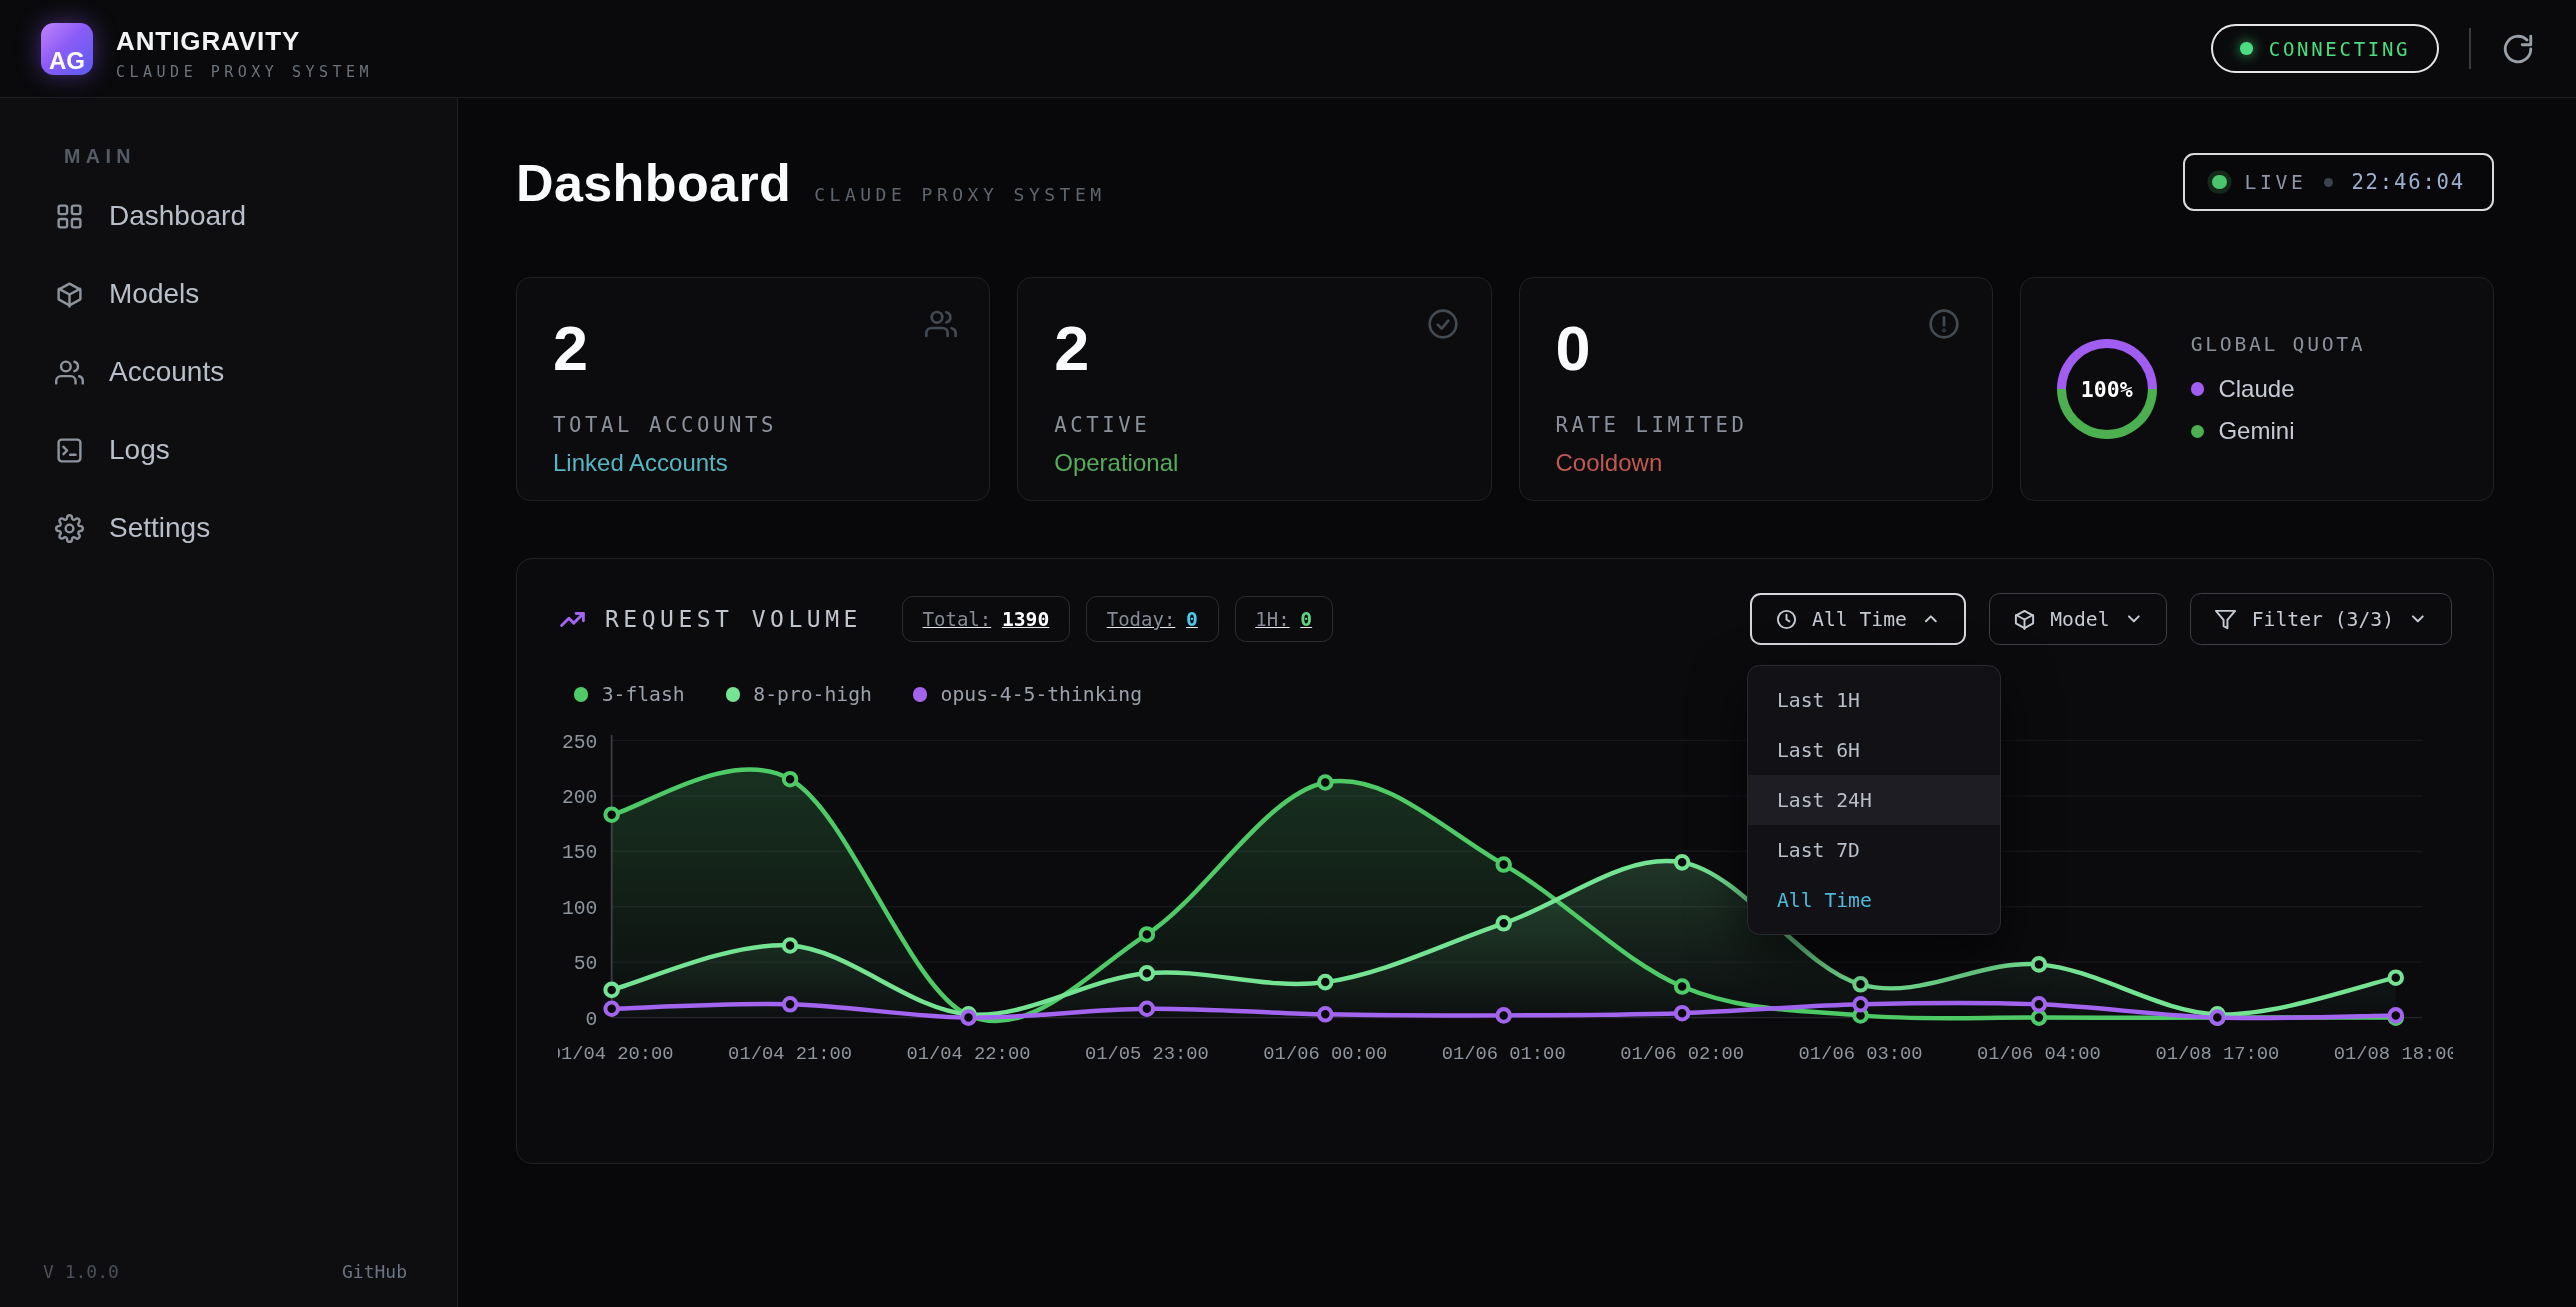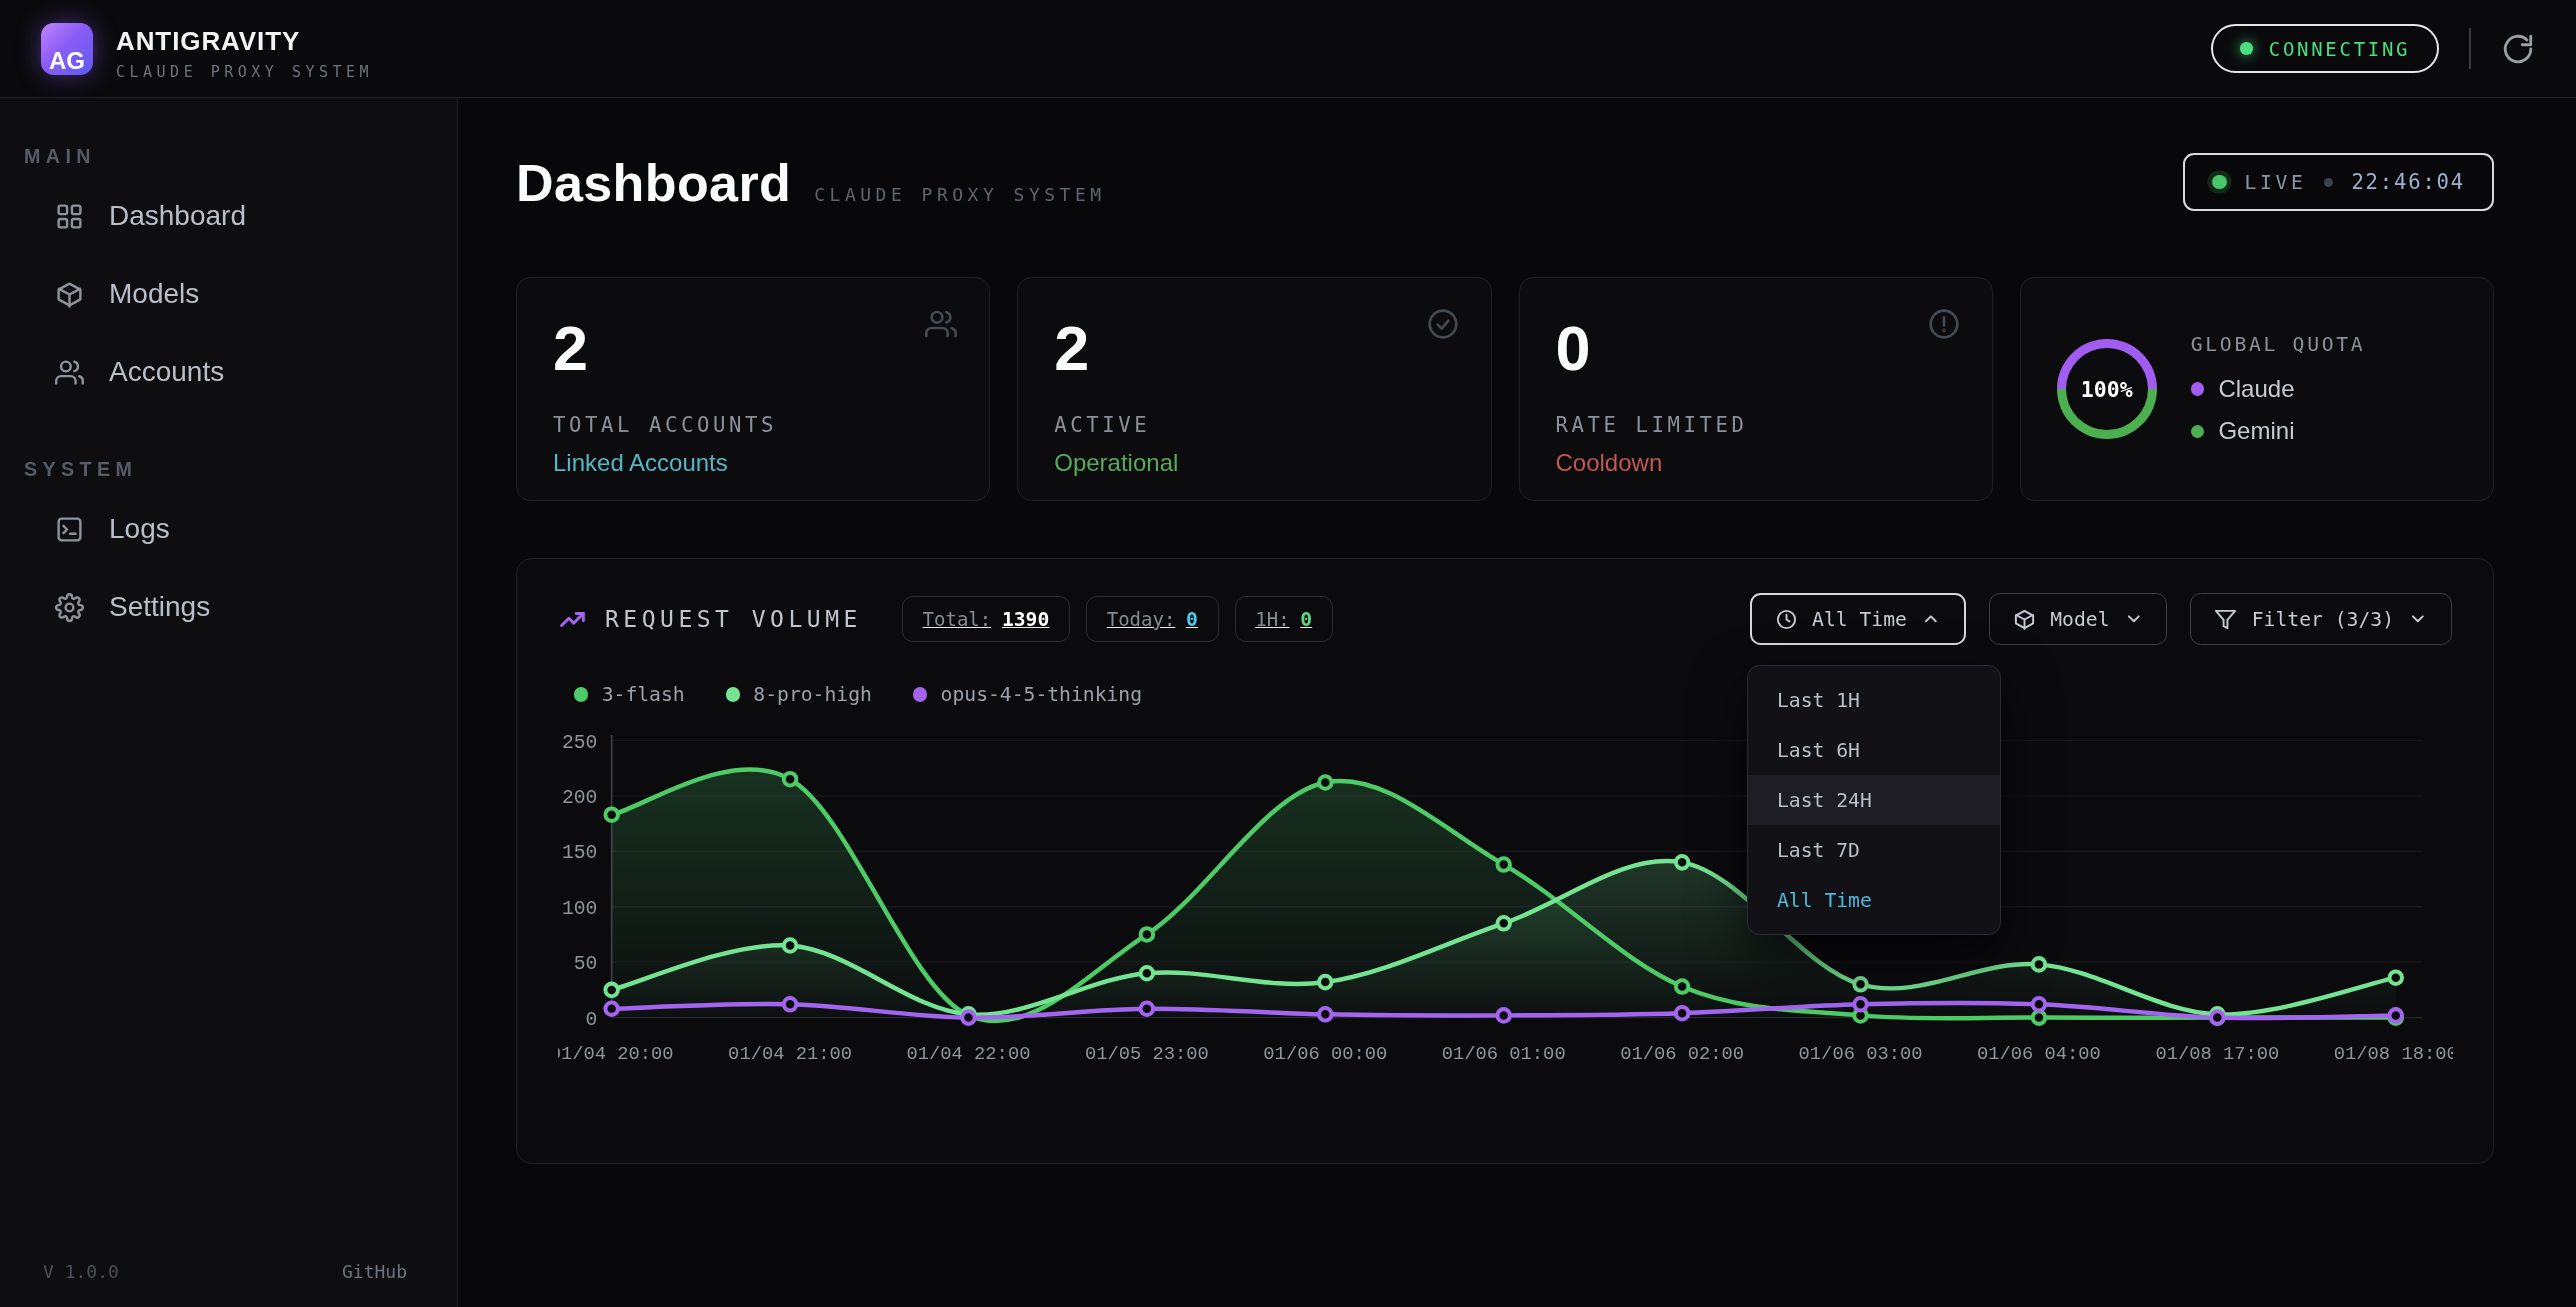--- a/index.html
+++ b/index.html
@@ -25,21 +25,21 @@
   .conn-dot { width:12.5px; height:12.5px; border-radius:50%; background:#4ade80;
     box-shadow:0 0 12.5px rgba(74,222,128,.8); }
   .conn-text { font-family:"DejaVu Sans Mono",monospace; font-size:19px;
     color:#4ade80; letter-spacing:2.7px; }
   .top-divider { width:1.8px; height:41px; background:#3a3a40; margin:0 30px; }
 
   
   .sidebar { position:absolute; left:0; top:98px; width:458px; bottom:0;
     background:#0e0e11; border-right:1.8px solid #1f1f24; z-index:30; }
   .side-section { font-size:19.7px; font-weight:bold; color:#565c66;
-    letter-spacing:5.4px; padding:47px 0 9px 24px; }
+    letter-spacing:5.4px; padding:47px 0 9px 64px; }
   .nav-item { display:flex; align-items:center; gap:25px; padding:23px 0 23px 55px;
     color:#b9bfc9; font-size:28px; cursor:pointer; }
   .nav-item svg { flex:0 0 auto; }
   .side-bottom { position:absolute; left:43px; right:50px; bottom:25px;
     display:flex; justify-content:space-between;
     font-family:"DejaVu Sans Mono",monospace; font-size:18px; }
   .version { color:#4b5058; }
   .github { color:#6b7380; cursor:pointer; }
 
   
@@ -160,21 +160,20 @@
   <div class="nav-item">
     <svg class="icon" width="29" height="29" viewBox="0 0 24 24" fill="none" stroke="#8d939c" stroke-width="2" stroke-linecap="round" stroke-linejoin="round">
       <path d="M17 21v-2a4 4 0 0 0-4-4H5a4 4 0 0 0-4 4v2"></path>
         <circle cx="9" cy="7" r="4"></circle>
       <path d="M23 21v-2a4 4 0 0 0-3-3.87"></path>
         <path d="M16 3.13a4 4 0 0 1 0 7.75"></path>
     </svg>
     <span>Accounts</span>
   </div>
 
-  <div class="side-section">SYSTEM</div>
 
   <div class="nav-item">
     <svg class="icon" width="29" height="29" viewBox="0 0 24 24" fill="none" stroke="#8d939c" stroke-width="2" stroke-linecap="round" stroke-linejoin="round">
       <rect x="3" y="3" width="18" height="18" rx="2.5"></rect>
         <polyline points="7 9 10 12 7 15"></polyline>
         <line x1="12.5" y1="15.5" x2="17" y2="15.5"></line>
     </svg>
     <span>Logs</span>
   </div>
 

